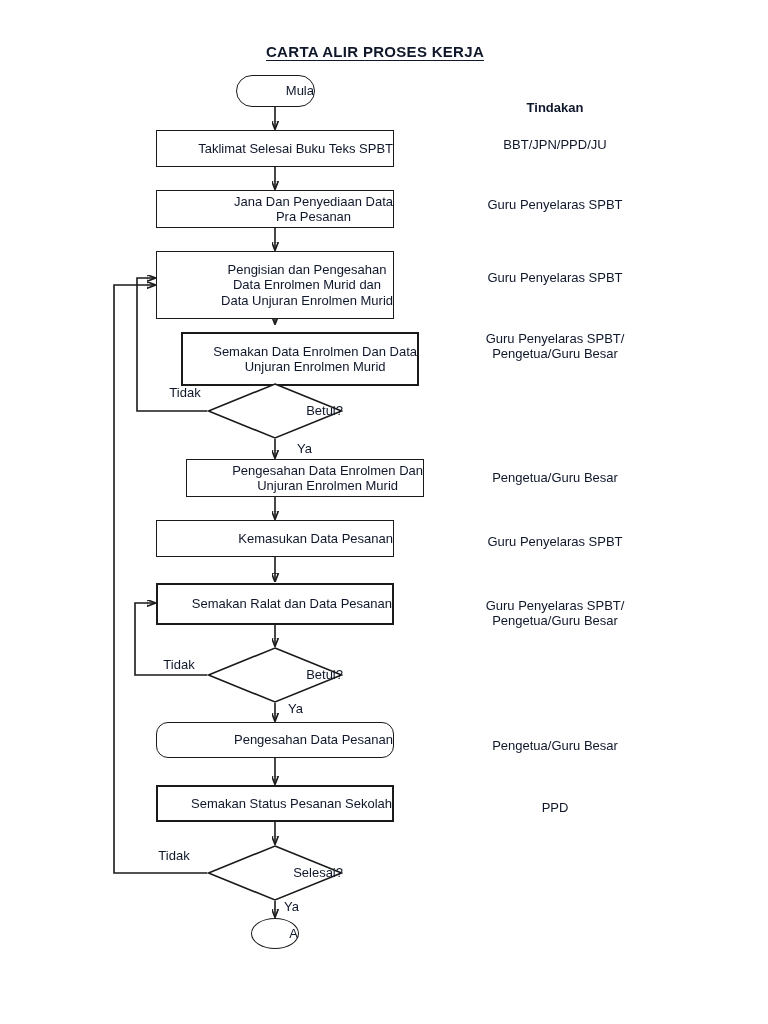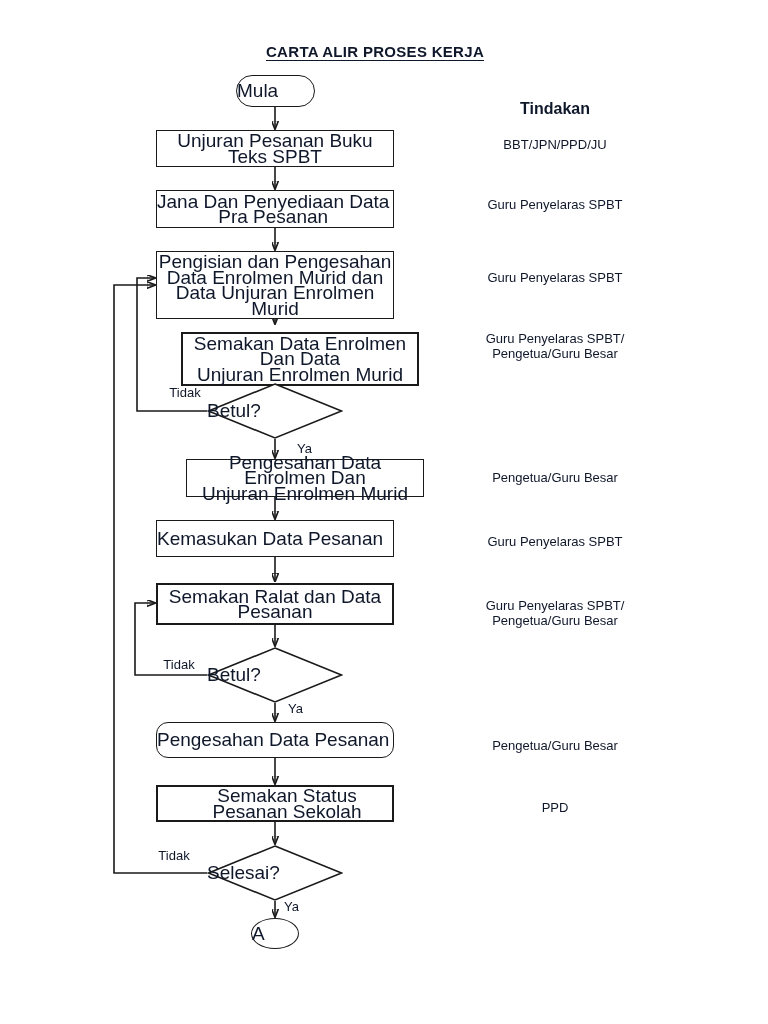--- a/index.html
+++ b/index.html
@@ -19,40 +19,40 @@
     font-size: 15px;
     font-weight: bold;
     text-decoration: underline;
     text-underline-offset: 3px;
     letter-spacing: 0.3px;
   }
   .col-header {
     position: absolute;
     left: 460px; top: 100px; width: 190px;
     text-align: center;
-    font-size: 16px;
+    font-size: 13px;
     font-weight: bold;
   }
   .connectors {
     position: absolute; left: 0; top: 0;
     z-index: 1;
   }
   .connectors path, .connectors polyline, .connectors line {
     stroke: #1a1a1a;
     stroke-width: 1.6;
     fill: none;
   }
   .node {
     position: absolute;
     z-index: 2;
     display: flex;
     align-items: center;
-    justify-content: flex-start;
+    justify-content: flex-end;
     text-align: center;
-    font-size: 19px;
+    font-size: 13px;
     line-height: 15.5px;
     box-sizing: border-box;
     background: #ffffff;
   }
   .node span { white-space: pre-line; }
   .process { border: 1.6px solid #1a1a1a; }
   .process.thick { border-width: 2.4px; }
   .terminal { border: 1.7px solid #1a1a1a; border-radius: 16px; }
   .endc { border: 1.7px solid #1a1a1a; border-radius: 50%; }
   .decision { background: transparent; border: none; }
@@ -105,21 +105,21 @@
     <polyline points="207,411 137,411 137,278 154.5,278" marker-end="url(#arw)"></polyline>
     <polyline points="207,675 135,675 135,603 154.5,603" marker-end="url(#arw)"></polyline>
     <polyline points="207,873 114,873 114,285 154.5,285" marker-end="url(#arw)"></polyline>
   </svg>
 
   <div class="node terminal" style="left:236px; top:75px; width:79px; height:32px;">
     <span>Mula</span>
   </div>
 
   <div class="node process" style="left:156px; top:130px; width:238px; height:37px;">
-    <span>Unjuran Pesanan Buku Teks SPBT</span>
+    <span>Taklimat Selesai Buku Teks SPBT</span>
   </div>
   <div class="node process" style="left:156px; top:190px; width:238px; height:38px;">
     <span>Jana Dan Penyediaan Data
 Pra Pesanan</span>
   </div>
   <div class="node process" style="left:156px; top:251px; width:238px; height:68px;">
     <span>Pengisian dan Pengesahan
 Data Enrolmen Murid dan
 Data Unjuran Enrolmen Murid</span>
   </div>

